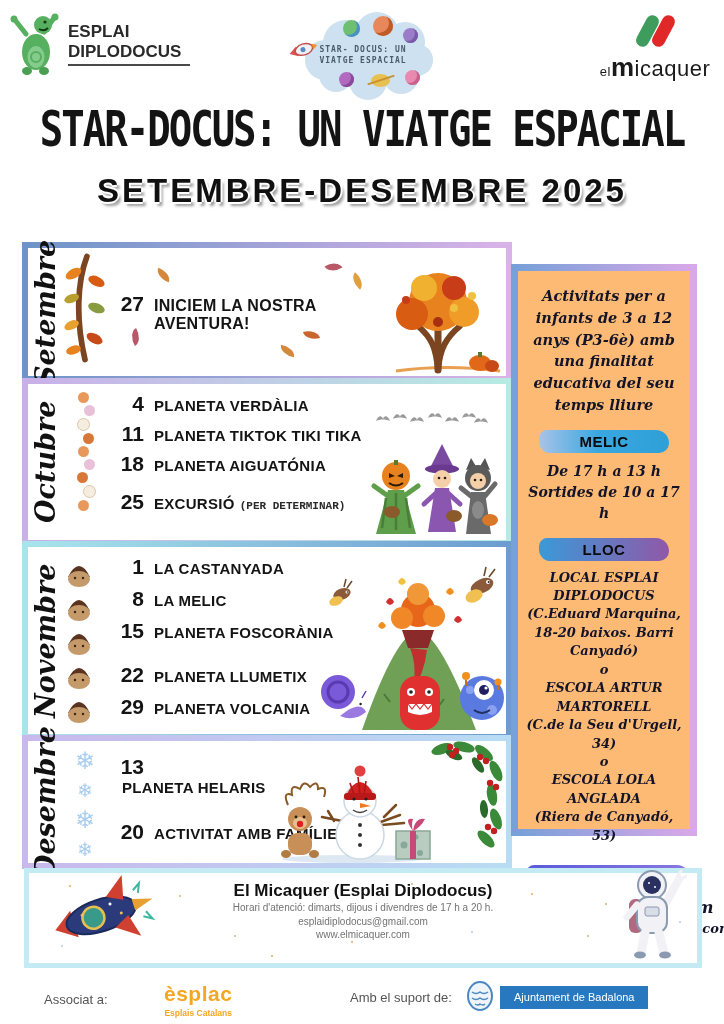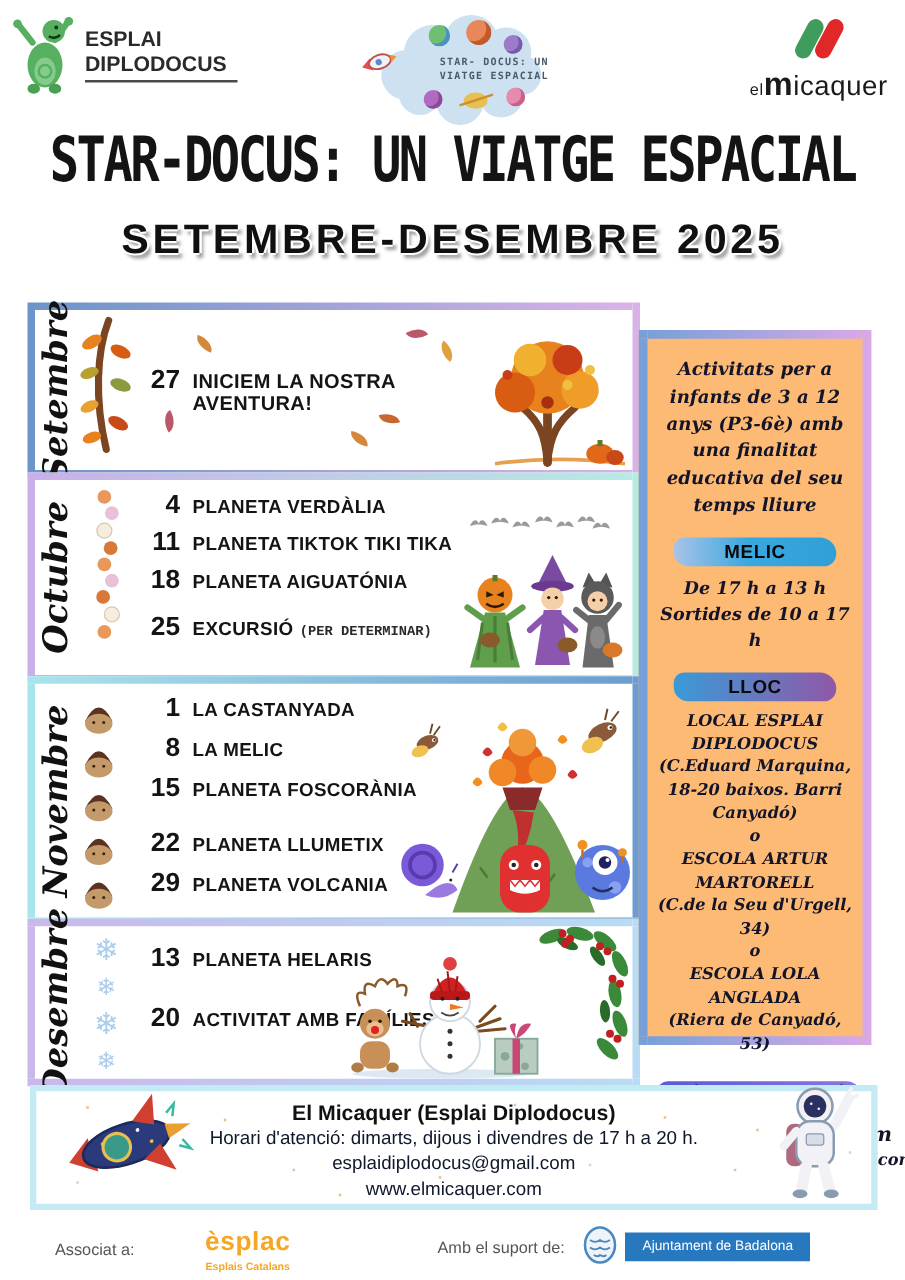--- a/index.html
+++ b/index.html
@@ -7,21 +7,21 @@
         font-family:"Liberation Sans",sans-serif;}
 
   
   .hdr-left{position:absolute;left:10px;top:12px;display:flex;align-items:center;gap:6px;}
   .esplai-txt{font-weight:bold;font-size:17px;letter-spacing:0;color:#2a2a2a;line-height:1.15;}
   .esplai-underline{width:122px;height:2px;background:#4a4a4a;margin-top:3px;}
 
   .cloud{position:absolute;left:287px;top:6px;width:152px;height:94px;}
   .puff{position:absolute;border-radius:50%;background:#cde1f0;}
   .planet{position:absolute;border-radius:50%;}
-  .cloud-txt{position:absolute;width:100%;text-align:right;font-family:"DejaVu Sans Mono",monospace;
+  .cloud-txt{position:absolute;width:100%;text-align:center;font-family:"DejaVu Sans Mono",monospace;
              font-size:8px;font-weight:bold;letter-spacing:1px;color:#4a5a68;}
 
   .hdr-right{position:absolute;left:595px;top:12px;width:120px;text-align:center;}
   .strokes{position:relative;height:40px;}
   .stroke{position:absolute;top:2px;width:13px;height:34px;border-radius:7px;transform:rotate(28deg);}
   .stroke.g{left:46px;background:#3e9d5c;}
   .stroke.r{left:62px;background:#e02828;}
   .micaquer-line{font-size:22px;color:#1a1a1a;letter-spacing:0.5px;}
   .micaquer-line .el{font-size:13px;}
   .micaquer-line .m{font-weight:bold;font-size:26px;}
@@ -68,21 +68,21 @@
   .brush.info{width:164px;background:linear-gradient(90deg,#5a5ad8,#8878e0);}
   .sb-line{font-family:"DejaVu Serif",serif;font-style:italic;font-weight:bold;
            font-size:14px;line-height:1.5;color:#141428;}
   .sb-small{font-size:13px;line-height:1.42;}
   .sb-web{font-size:16px;margin-top:2px;}
 
   
   .contact{position:absolute;left:24px;top:868px;width:678px;height:100px;background:#fff;
            border:5px solid #c4eaf4;box-sizing:border-box;text-align:center;padding-top:8px;}
   .c-title{font-weight:bold;font-size:17px;color:#111;}
-  .c-line{font-size:15px;color:#0f172a;line-height:1.35;}
+  .c-line{font-size:10px;color:#737373;line-height:1.35;}
   .stars{position:absolute;left:0;top:0;width:2px;height:2px;
          box-shadow:40px 12px #e8c088,95px 55px #c8d8e8,150px 22px #e8c088,205px 62px #d8c8a8,
          262px 16px #c8d8e8,322px 68px #e8c088,382px 10px #d8c8a8,442px 58px #c8d8e8,
          502px 20px #e8c088,558px 62px #d8c8a8,612px 14px #e8c088,650px 48px #c8d8e8,
          32px 72px #c8d8e8,242px 82px #e8c088,576px 30px #e8c088;}
 
   
   .f-label{position:absolute;font-size:13px;color:#555;}
   .esplac{position:absolute;left:128px;top:982px;text-align:center;color:#f5a623;margin-left:36px;}
   .esplac .nm{font-weight:bold;font-size:21px;letter-spacing:.5px;}
@@ -392,21 +392,21 @@
 
   <div class="mbox desembre">
     <div class="mlabel">Desembre</div>
     <div class="deco flakes">
       <span class="flake">❄</span>
       <span class="flake" style="font-size:19px;">❄</span>
       <span class="flake">❄</span>
       <span class="flake" style="font-size:19px;">❄</span>
     </div>
     <div class="events" style="top:14px;">
-      <div class="evt" style="margin-bottom:24px;">
+      <div class="evt" style="margin-bottom:24px;flex-direction:column;">
         <span class="day">13</span>
         <span class="lbl">PLANETA HELARIS</span>
       </div>
       <div class="evt">
         <span class="day">20</span>
         <span class="lbl">ACTIVITAT AMB FAMÍLIES</span>
       </div>
     </div>
     <svg class="scene" style="right:74px;bottom:0;" width="160" height="106" viewBox="0 0 160 106">
       <ellipse cx="80" cy="102" rx="70" ry="4" fill="#dde8f2"></ellipse>

